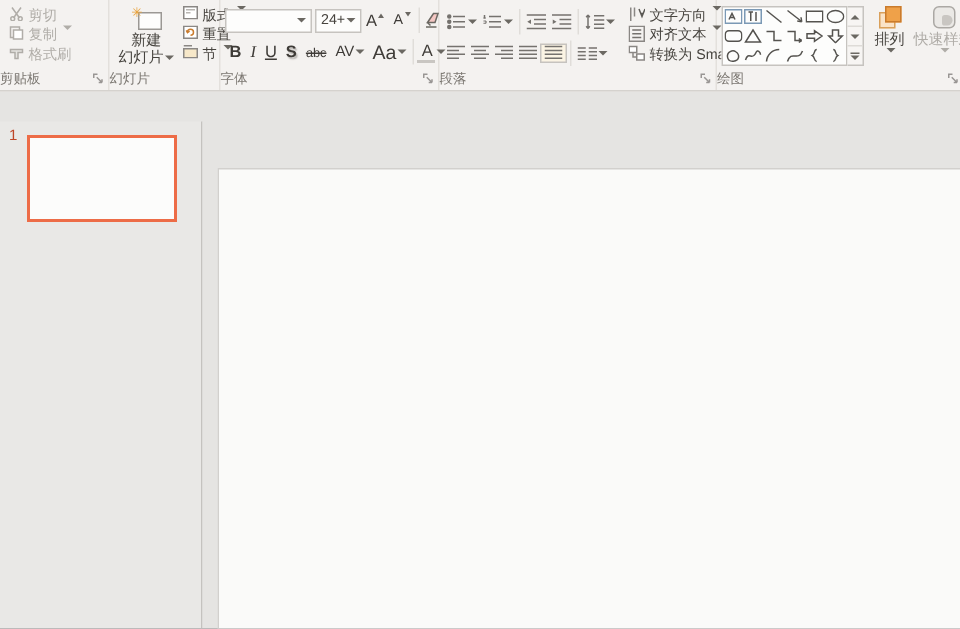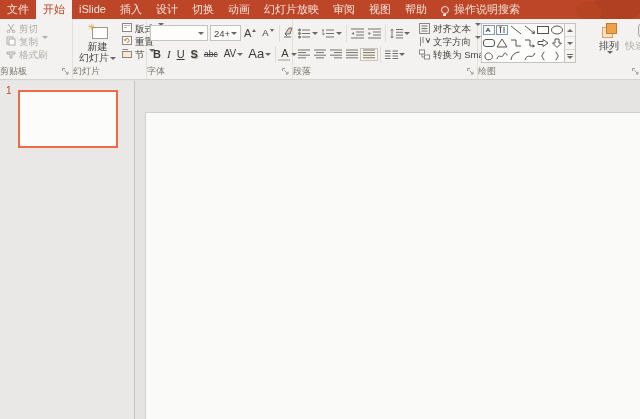--- a/index.html
+++ b/index.html
@@ -52,21 +52,21 @@
     border:1px solid #997840;border-radius:2px;}
   .paste-ic .clip{position:absolute;left:4px;top:0;width:5px;height:3px;background:#8E8C89;border-radius:1px;}
   .paste-ic .page{position:absolute;right:0;top:5px;width:9px;height:13px;background:#FDFDFC;border:1px solid #9B9894;}
 
   
   .ns-ic{position:relative;width:20px;height:16px;}
   .ns-ic .sheet{position:absolute;right:0;bottom:0;width:16px;height:12px;background:#FDFDFC;border:1px solid #9B9894;}
   .ns-ic .spark{position:absolute;left:0;top:0;color:#E8A33D;font-size:9px;line-height:9px;}
 
   
-  .fontgrp .rows{display:flex;flex-direction:column;padding-top:1px;justify-content:center;}
+  .fontgrp .rows{display:flex;flex-direction:column;padding-top:1px;}
   .frow{display:flex;align-items:center;height:19px;}
   .combo{height:16px;background:#FDFDFC;border:1px solid #C6C3BF;display:flex;align-items:center;
     justify-content:space-between;font-size:9.5px;color:#47443F;padding:0 3px;}
   .tbtn{font-size:11px;color:#3E3B37;padding:0 3px;line-height:16px;}
   .sup{display:inline-block;width:0;height:0;border-left:2.5px solid transparent;border-right:2.5px solid transparent;
     vertical-align:super;margin-left:1px;}
   .sup.up{border-bottom:3px solid #6B6862;}
   .sup.dn{border-top:3px solid #6B6862;}
 
   
@@ -103,39 +103,20 @@
   .slide{position:absolute;left:10px;top:31px;width:560px;height:340px;background:#FAFAF9;
     border:1px solid #D2D0CD;box-shadow:1px 1px 2px rgba(0,0,0,.06);}
 
   svg{display:block;}
 </style>
 </head>
 <body>
 
 <div class="app">
 
-  <div class="menubar">
-    <div class="deco"></div>
-    <div class="deco2"></div>
-    <div class="menu-item">文件</div>
-    <div class="menu-item active">开始</div>
-    <div class="menu-item">iSlide</div>
-    <div class="menu-item">插入</div>
-    <div class="menu-item">设计</div>
-    <div class="menu-item">切换</div>
-    <div class="menu-item">动画</div>
-    <div class="menu-item">幻灯片放映</div>
-    <div class="menu-item">审阅</div>
-    <div class="menu-item">视图</div>
-    <div class="menu-item">帮助</div>
-    <div class="menu-search">
-      <span class="bulb"></span>
-      <span>操作说明搜索</span>
-    </div>
-  </div>
 
   <div class="ribbon">
 
     <div class="group" style="width:73px">
       <div class="group-body">
         <div class="smallcol">
           <div class="smallbtn dis">
             <svg class="ic" width="10" height="10" viewBox="0 0 10 10">
                 <g stroke="#B0ADA8" fill="none" stroke-width="1">
                   <path d="M2 1 L7 8 M8 1 L3 8"></path>
@@ -371,35 +352,35 @@
                   </g>
                 </svg>
               <span class="dd"></span>
             </span>
           </div>
         </div>
         <div class="right">
           <div class="smallbtn">
             <svg class="ic" width="11" height="11" viewBox="0 0 11 11">
                 <g stroke="#8A8784" stroke-width="1" fill="none">
-                  <rect x="0.5" y="0.5" width="10" height="10"></rect>
-                  <path d="M2.5 3 H8.5 M2.5 5.5 H8.5 M2.5 8 H8.5" stroke="#75726E"></path>
-                </g>
-              </svg>
-            <span>对齐文本</span>
+                  <path d="M1.5 1 V10 M4 1 V7"></path>
+                  <path d="M7 2 L9 7 L11 2 M7.8 5 H10.2" stroke="#5B5955"></path>
+                </g>
+              </svg>
+            <span>文字方向</span>
             <span class="dd"></span>
           </div>
           <div class="smallbtn">
             <svg class="ic" width="11" height="11" viewBox="0 0 11 11">
                 <g stroke="#8A8784" stroke-width="1" fill="none">
-                  <path d="M1.5 1 V10 M4 1 V7"></path>
-                  <path d="M7 2 L9 7 L11 2 M7.8 5 H10.2" stroke="#5B5955"></path>
-                </g>
-              </svg>
-            <span>文字方向</span>
+                  <rect x="0.5" y="0.5" width="10" height="10"></rect>
+                  <path d="M2.5 3 H8.5 M2.5 5.5 H8.5 M2.5 8 H8.5" stroke="#75726E"></path>
+                </g>
+              </svg>
+            <span>对齐文本</span>
             <span class="dd"></span>
           </div>
           <div class="smallbtn">
             <svg class="ic" width="11" height="11" viewBox="0 0 11 11">
                 <g stroke="#8A8784" stroke-width="1" fill="#FFF">
                   <rect x="0.5" y="1" width="5" height="4"></rect>
                   <rect x="5.5" y="6" width="5" height="4"></rect>
                   <path d="M3 5 V8 H5.5" fill="none"></path>
                 </g>
               </svg>
@@ -498,21 +479,21 @@
                 <span class="tri-d"></span>
               </div>
             <div>
                 <span class="more">
                   <span class="bar"></span>
                   <span class="tri-d"></span>
                 </span>
               </div>
           </div>
         </div>
-        <div class="bigbtn" style="margin-left:20px">
+        <div class="bigbtn" style="margin-left:4px">
           <span class="arr-ic ic"></span>
           <span class="lbl">排列</span>
           <span class="dd"></span>
         </div>
         <div class="bigbtn dis" style="color:#B0ADA8">
           <span class="qs-ic ic"></span>
           <span class="lbl">快速样式</span>
           <span class="dd gray"></span>
         </div>
 

